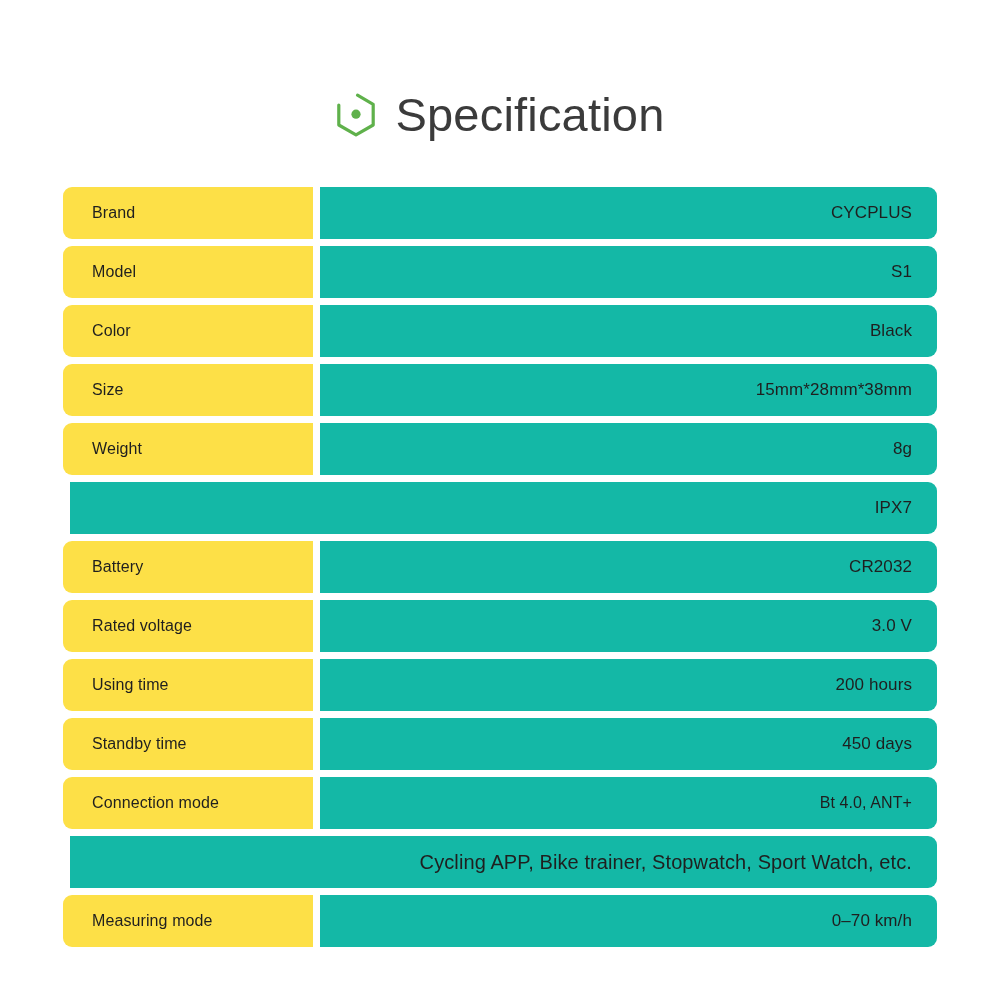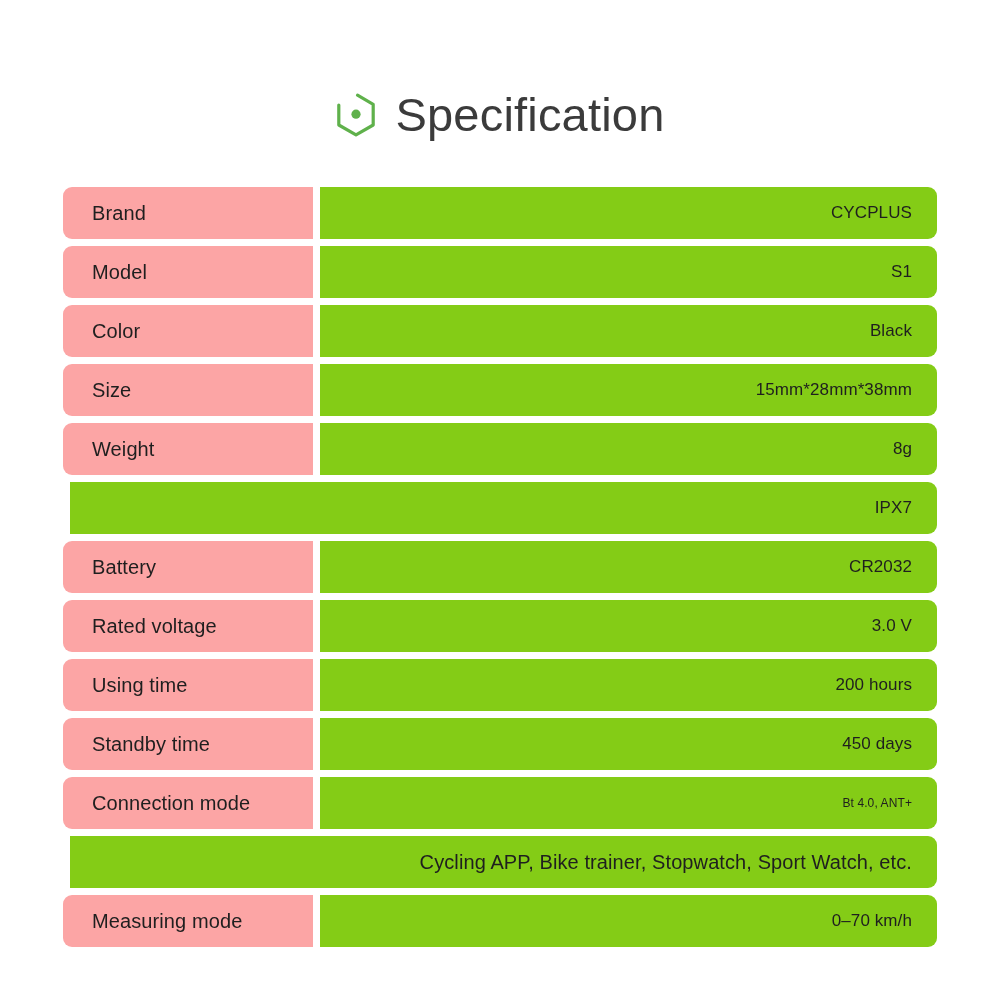--- a/index.html
+++ b/index.html
@@ -63,48 +63,48 @@
 
   .spec-row {
     display: flex;
     height: 52px;
     margin-bottom: 7px;
   }
 
   .spec-label {
     width: 250px;
     flex: 0 0 250px;
-    background: #fca5a5;
+    background: #fde047;
     border-radius: 9px 0 0 9px;
     display: flex;
     align-items: center;
     padding-left: 29px;
     box-sizing: border-box;
-    font-size: 20px;
+    font-size: 16px;
     color: #1f1f1f;
     letter-spacing: 0.1px;
   }
 
   .spec-value {
     flex: 1 1 auto;
     margin-left: 7px;
-    background: #84cc16;
+    background: #14b8a6;
     border-radius: 0 9px 9px 0;
     display: flex;
     align-items: center;
     justify-content: flex-end;
     padding-right: 25px;
     box-sizing: border-box;
     font-size: 17px;
     color: #1f1f1f;
     letter-spacing: 0.1px;
     white-space: nowrap;
   }
 
-  .spec-value.sm { font-size: 12px; padding-left: 8px; }
+  .spec-value.sm { font-size: 16px; padding-left: 8px; }
   .spec-value.xs { font-size: 20px; }
 </style>
 </head>
 <body>
 
 <div class="page">
 
   <div class="spec-header">
     <svg class="spec-logo" viewBox="0 0 42 46">
       <path d="M22.5 3.2 L38.2 12.4 L38.2 33.0 L21.0 42.8 L3.8 33.0 L3.8 13.0" fill="none" stroke="#5fb14b" stroke-width="3.2" stroke-linecap="round" stroke-linejoin="round"></path>

